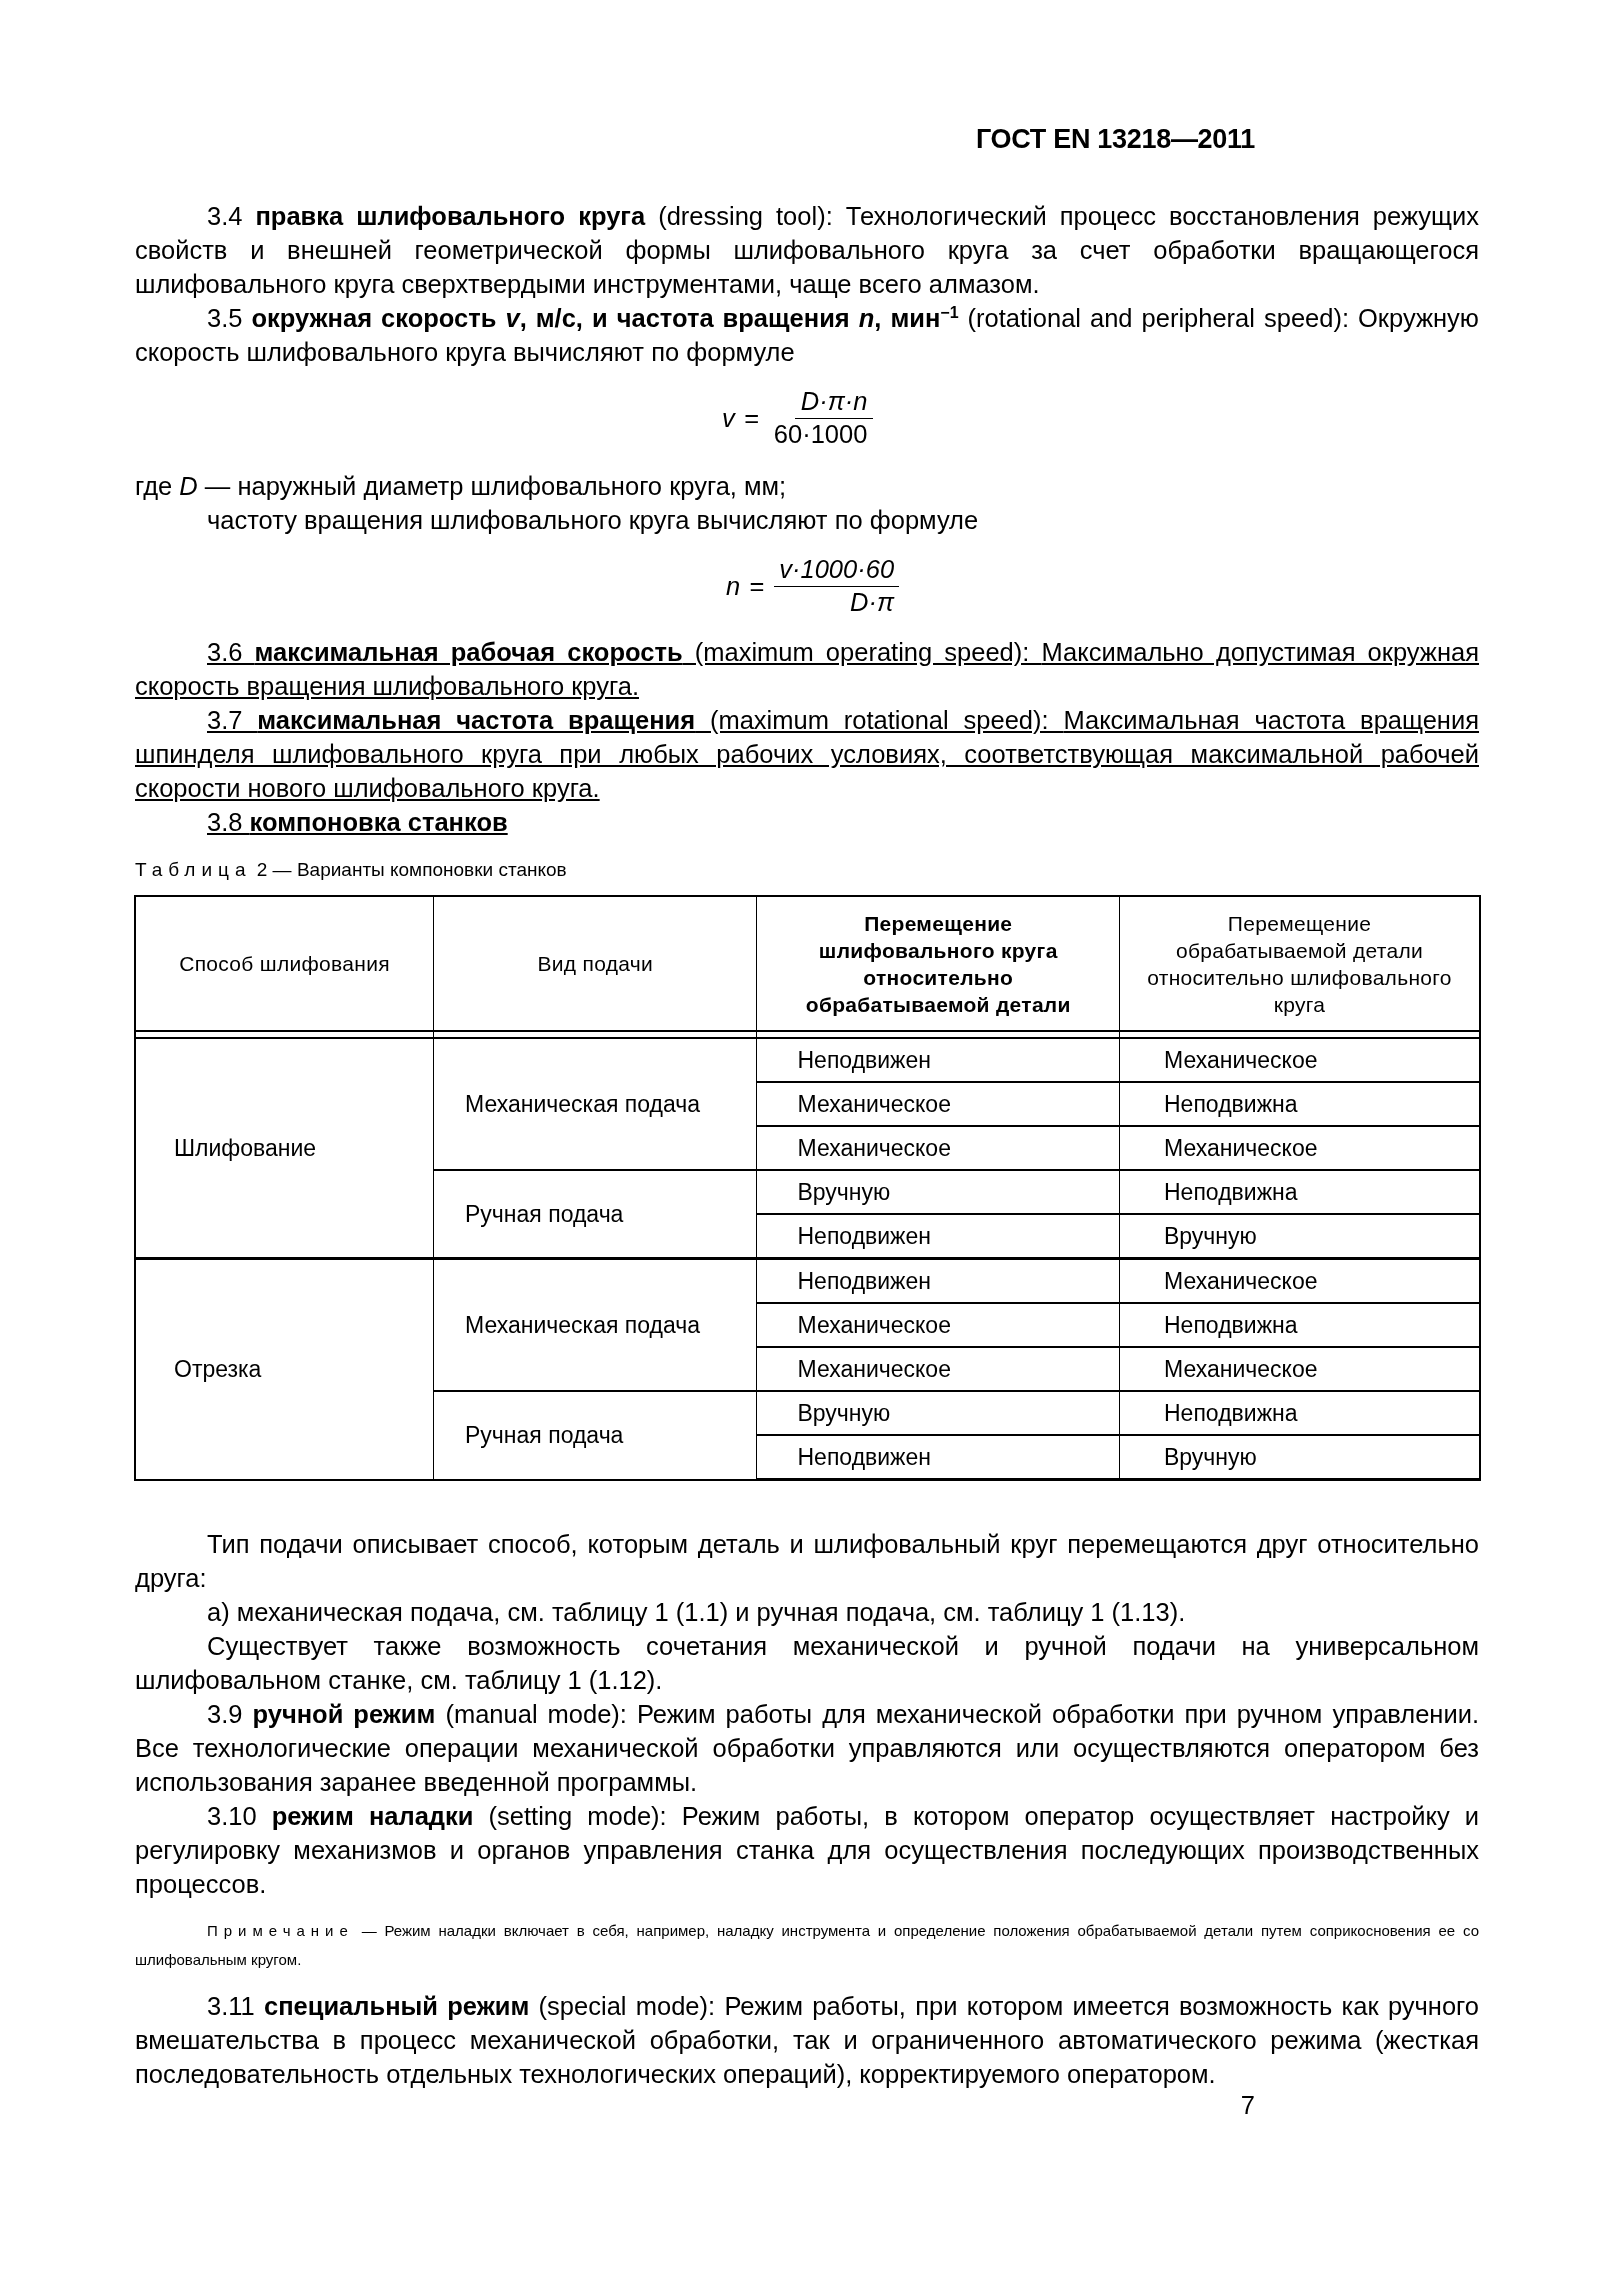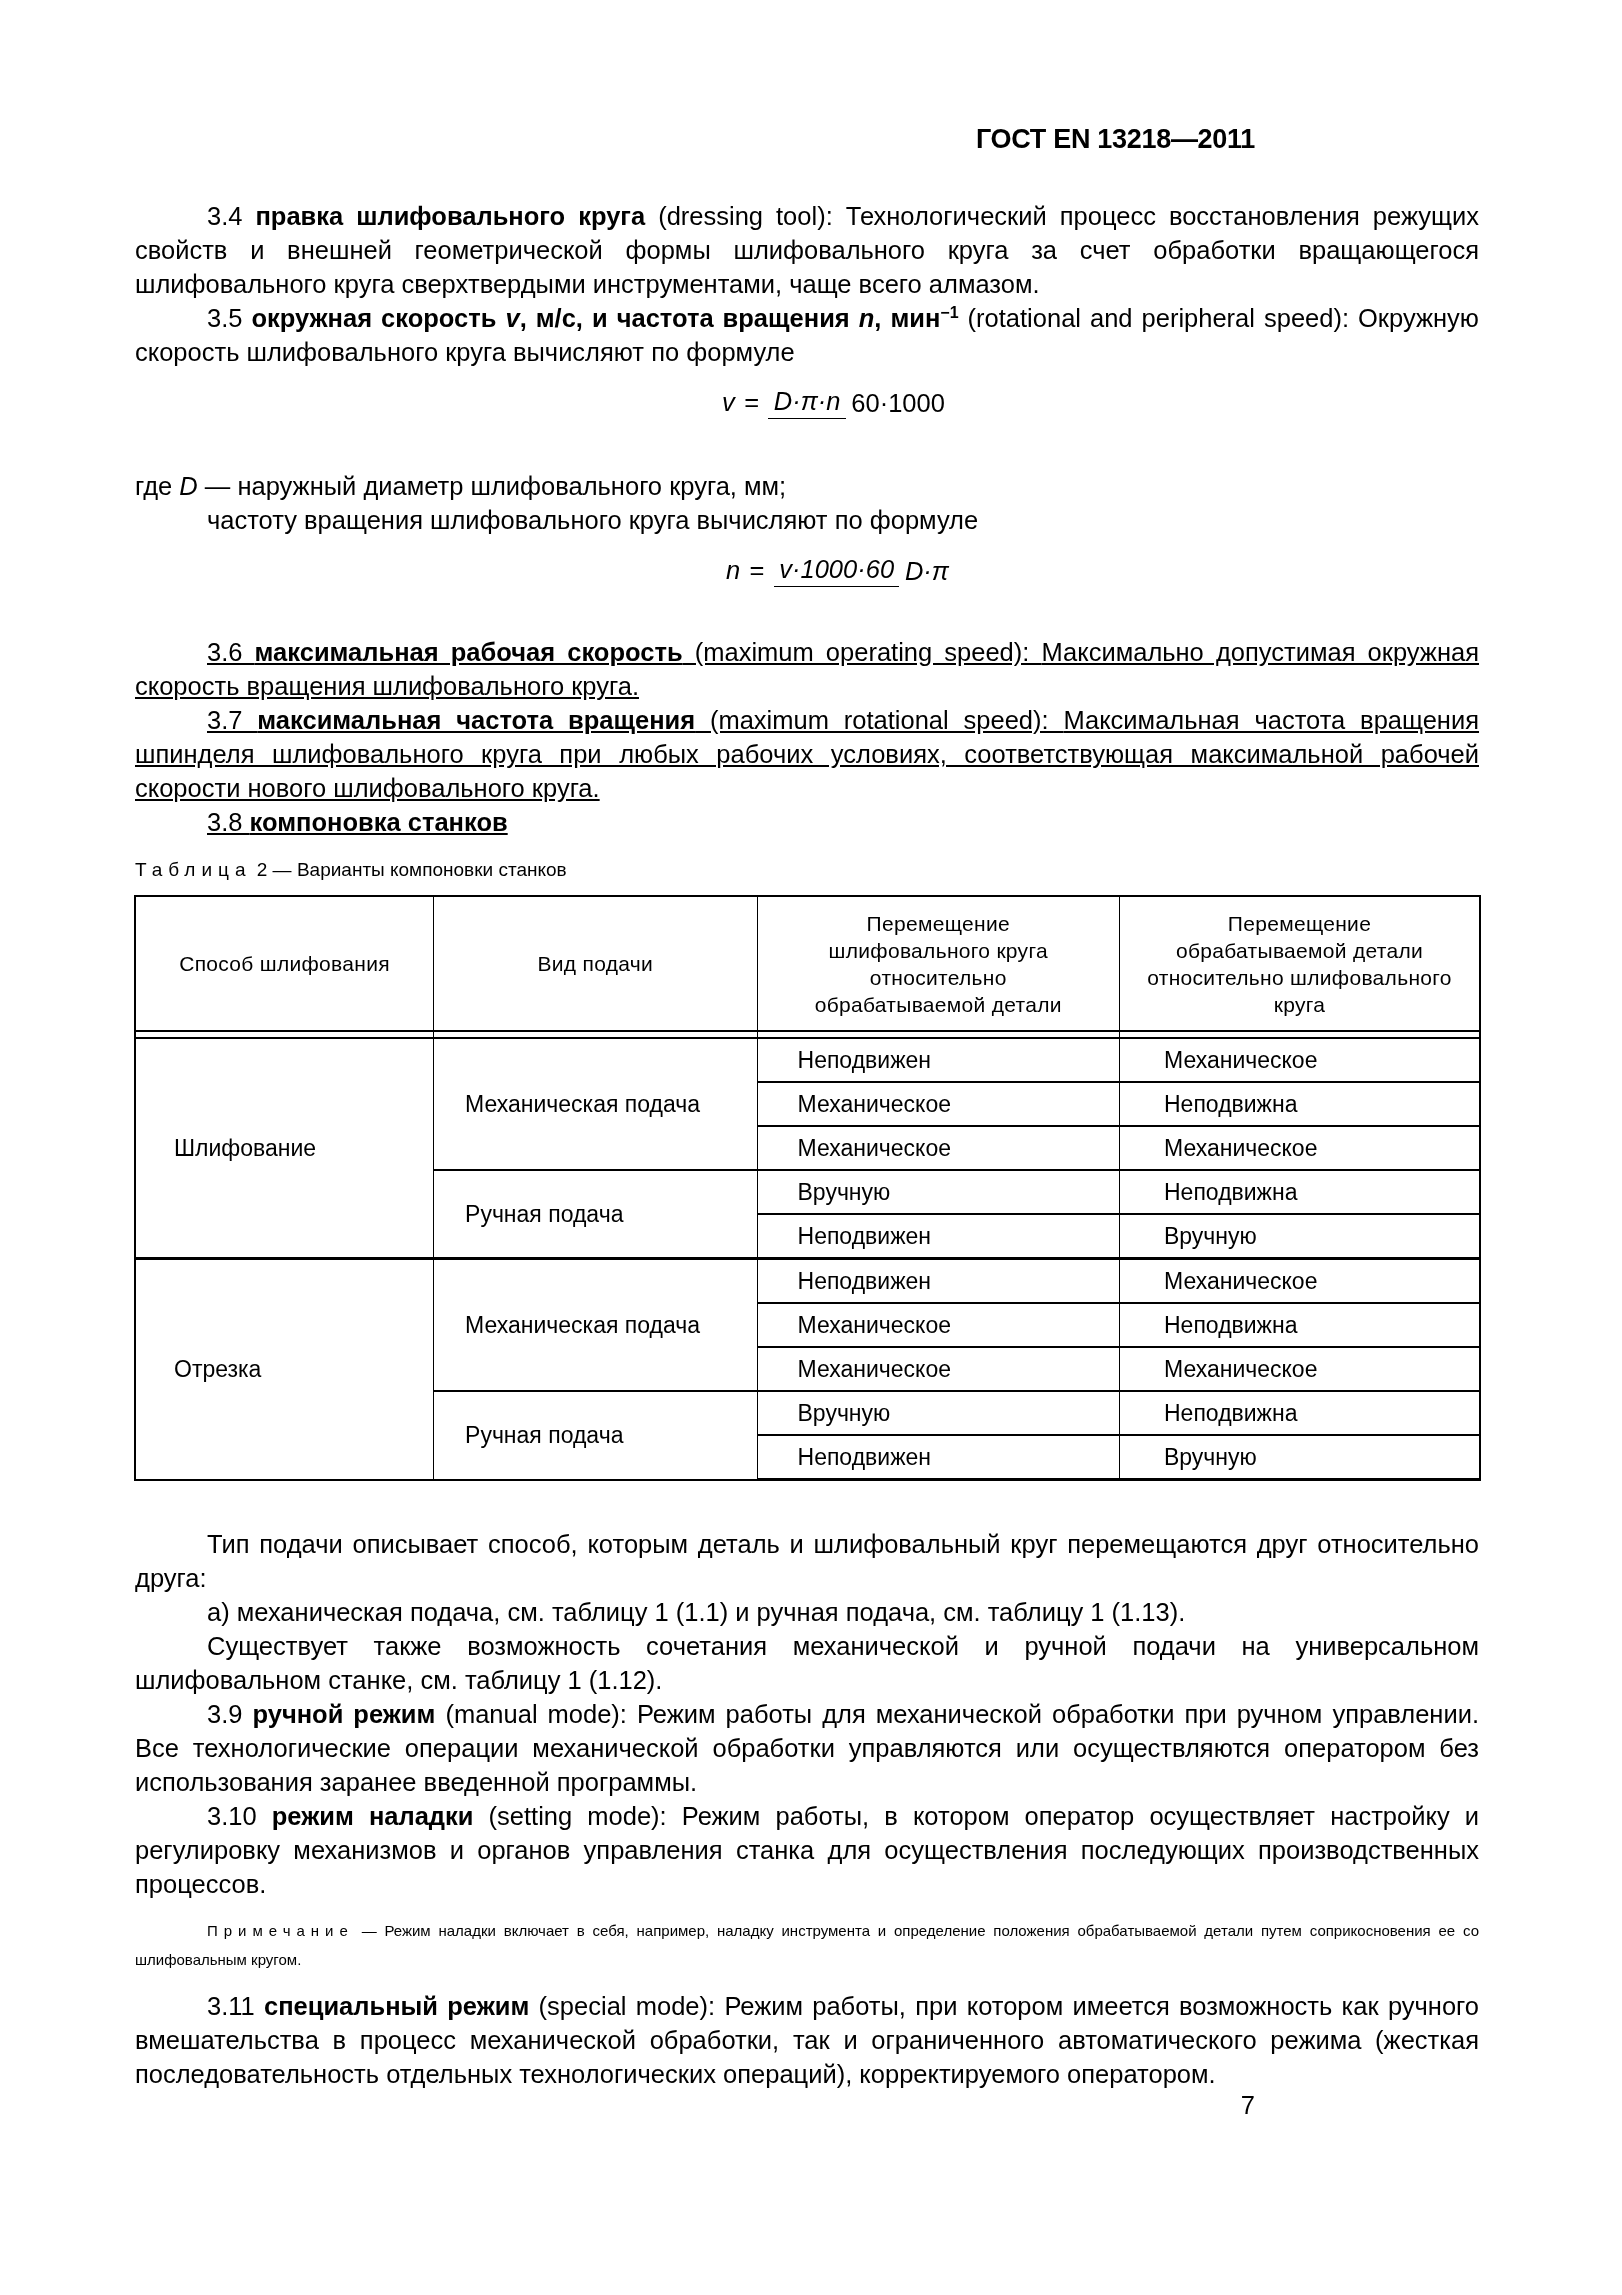--- a/index.html
+++ b/index.html
@@ -10,21 +10,21 @@
   .content { position: absolute; left: 135px; width: 1344px; font-size: 25.5px; line-height: 34px; text-align: justify; }
   .para { margin: 0; }
   .indent { text-indent: 72px; }
   .b { font-weight: bold; }
   .i { font-style: italic; }
   sup { font-size: 16px; line-height: 0; }
 
   .formula { position: absolute; font-size: 25.5px; display: flex; align-items: center; }
   .formula .lhs { font-style: italic; margin-right: 9.4px; }
   .formula .eq { margin-right: 9.4px; }
-  .frac { display: inline-flex; flex-direction: row; align-items: flex-end; }
+  .frac { display: inline-flex; flex-direction: column; align-items: flex-end; }
   .frac .num { padding: 0 5.4px 1.3px 5.4px; border-bottom: 1.3px solid #000; line-height: 29.5px; }
   .frac .den { padding: 1.3px 5.4px 0 5.4px; line-height: 29.5px; }
 
   .caption { position: absolute; left: 135px; top: 859px; font-size: 19px; }
   .caption .spaced { letter-spacing: 6px; }
 
   table.t2 { position: absolute; left: 134px; top: 895px; width: 1347px; border-collapse: collapse;
              font-size: 23px; }
   table.t2 td, table.t2 th { border: 1.3px solid #000; padding: 0; }
   table.t2 th { font-weight: normal; font-size: 21px; line-height: 27px; text-align: center; height: 133px; letter-spacing: 0.3px; }
@@ -101,21 +101,21 @@
     <colgroup>
       <col style="width:299px">
         <col style="width:324px">
         <col style="width:363px">
         <col style="width:361px">
     </colgroup>
     <thead>
       <tr>
         <th>Способ шлифования</th>
         <th>Вид подачи</th>
-        <th style="padding:0 27px;">Перемещение шлифовального круга относительно обрабатываемой детали</th>
+        <th style="padding:0 27px;font-weight:bold;">Перемещение шлифовального круга относительно обрабатываемой детали</th>
         <th style="padding:0 27px;">Перемещение обрабатываемой детали относительно шлифовального круга</th>
       </tr>
       <tr class="sep">
           <td></td>
           <td></td>
           <td></td>
           <td></td>
         </tr>
     </thead>
     <tbody>

